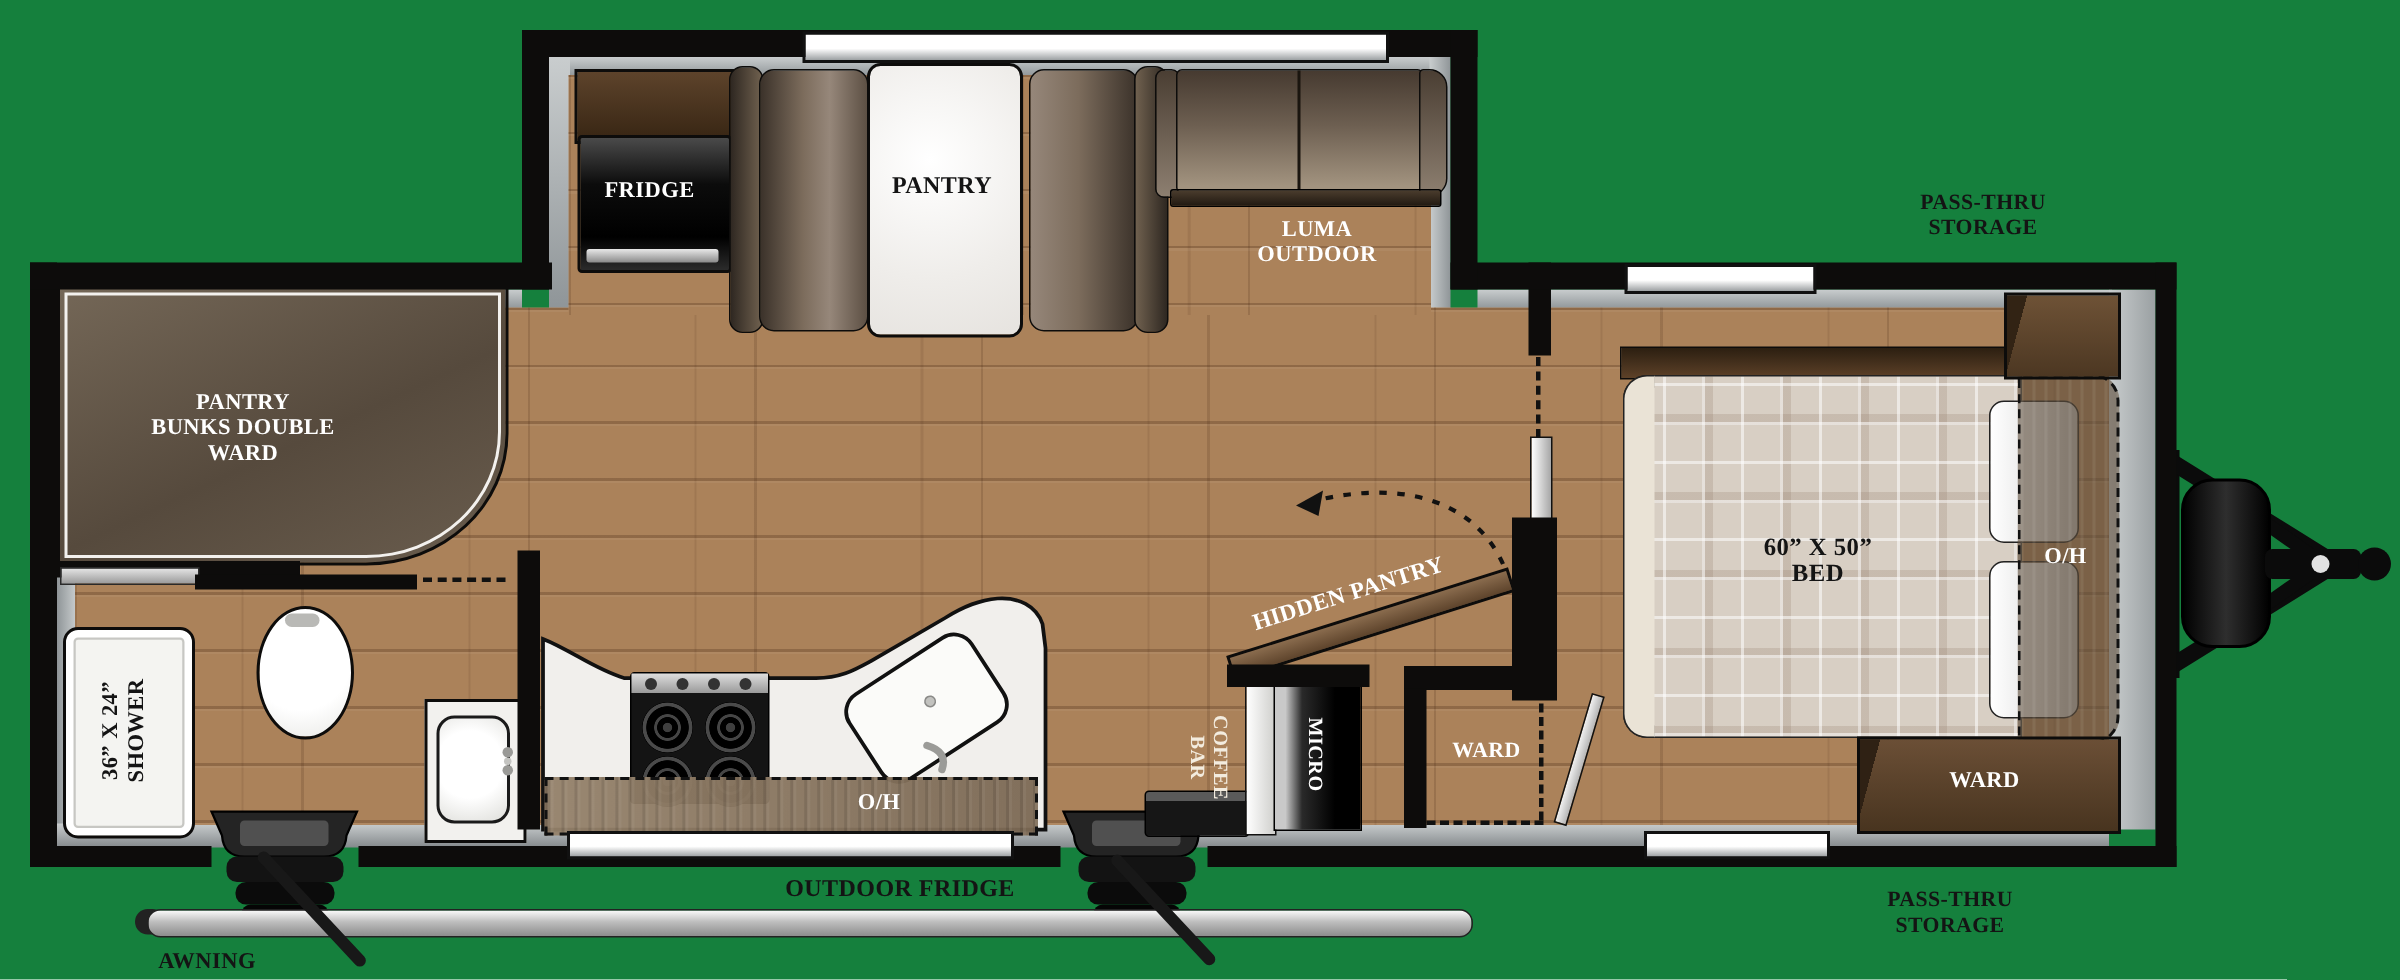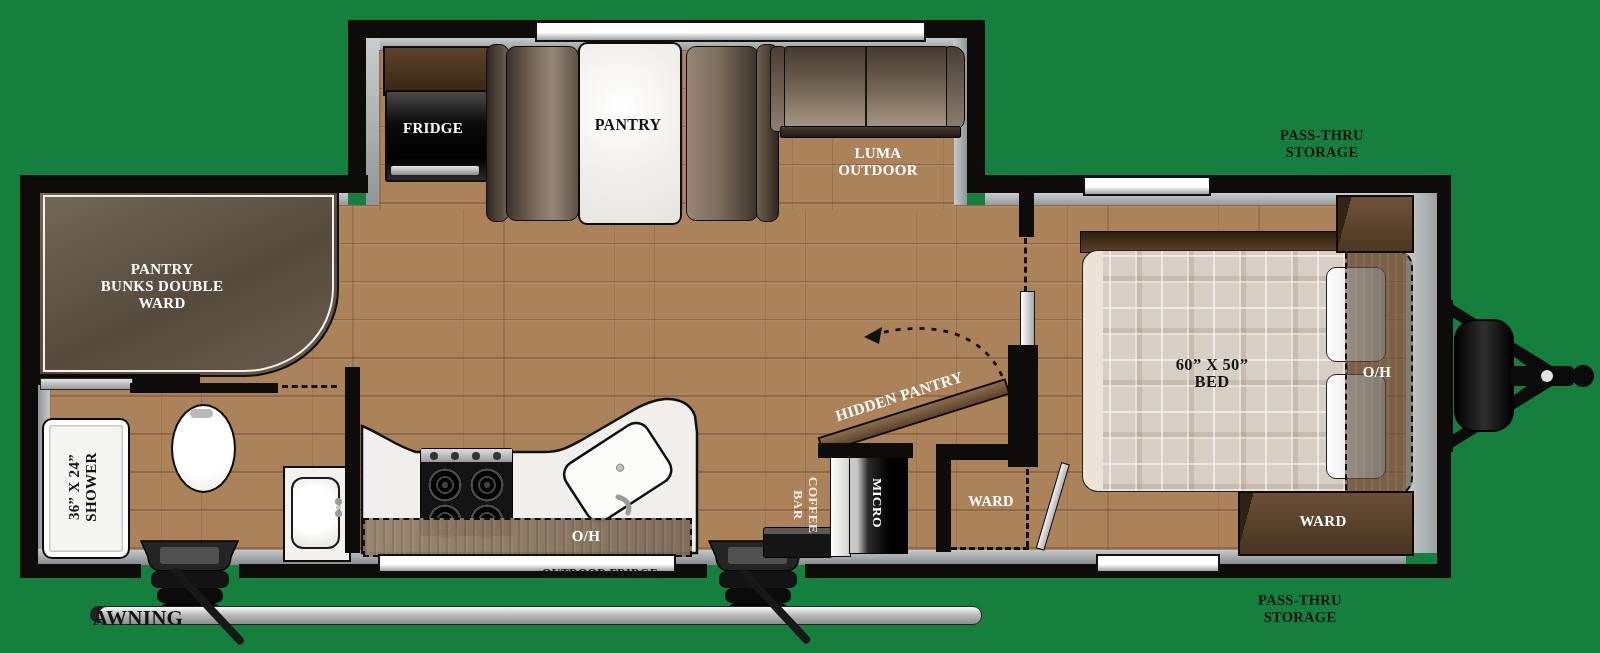--- a/index.html
+++ b/index.html
@@ -210,22 +210,22 @@
   </div>
   <div class="lbl" style="left:877px;top:503px;font-size:13.5px;transform:translate(-50%,-50%) rotate(90deg);">MICRO</div>
   <div class="lbl" style="left:991px;top:501px;font-size:14.5px;">WARD</div>
   <div class="lbl" style="left:1323px;top:521px;font-size:15px;">WARD</div>
   <div class="lbl dark" style="left:1212px;top:373px;font-size:16.5px;">
     <div>60” X 50”</div>
     <div>BED</div>
   </div>
   <div class="lbl" style="left:1377px;top:372px;font-size:15px;">O/H</div>
   <div class="lbl" style="left:586px;top:536px;font-size:15px;">O/H</div>
-  <div class="lbl dark" style="left:600px;top:573px;font-size:12px;">OUTDOOR FRIDGE</div>
-  <div class="lbl dark" style="left:138px;top:618px;font-size:21px;">AWNING</div>
+  <div class="lbl dark" style="left:600px;top:593px;font-size:16px;">OUTDOOR FRIDGE</div>
+  <div class="lbl dark" style="left:138px;top:642px;font-size:15px;">AWNING</div>
   <div class="lbl dark" style="left:1322px;top:144px;font-size:14.5px;">
     <div>PASS-THRU</div>
     <div>STORAGE</div>
   </div>
   <div class="lbl dark" style="left:1300px;top:609px;font-size:14.5px;">
     <div>PASS-THRU</div>
     <div>STORAGE</div>
   </div>
 
 </div>

